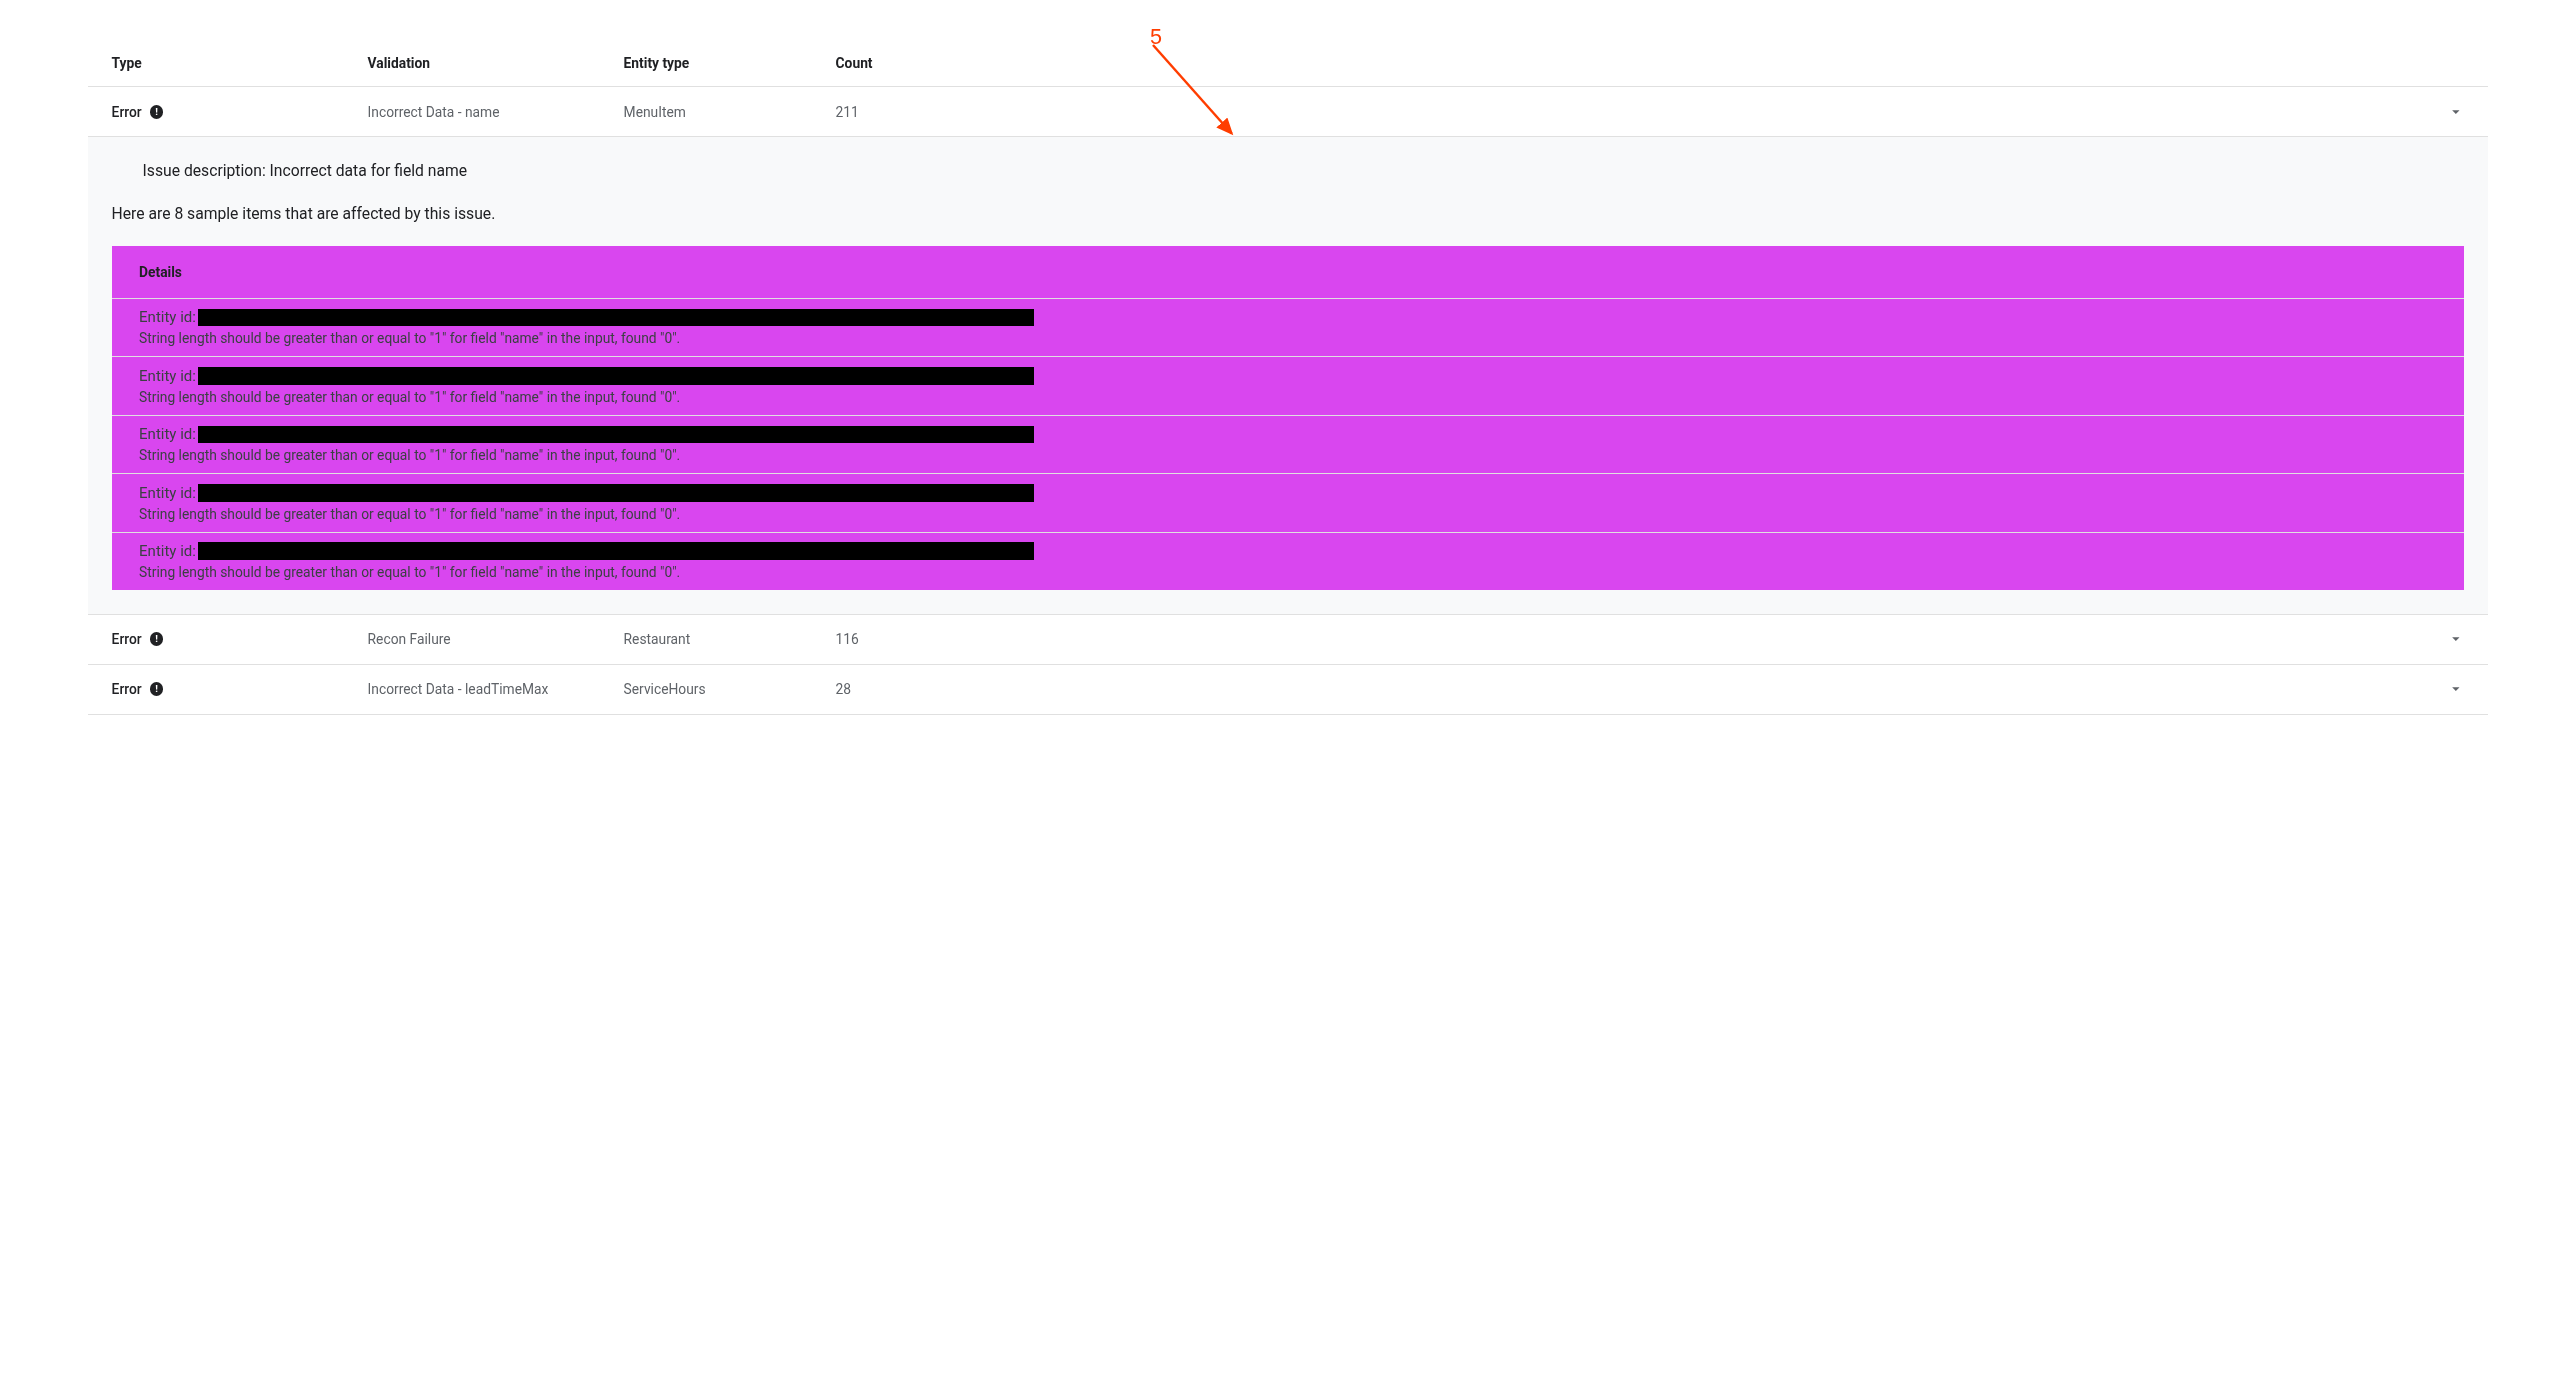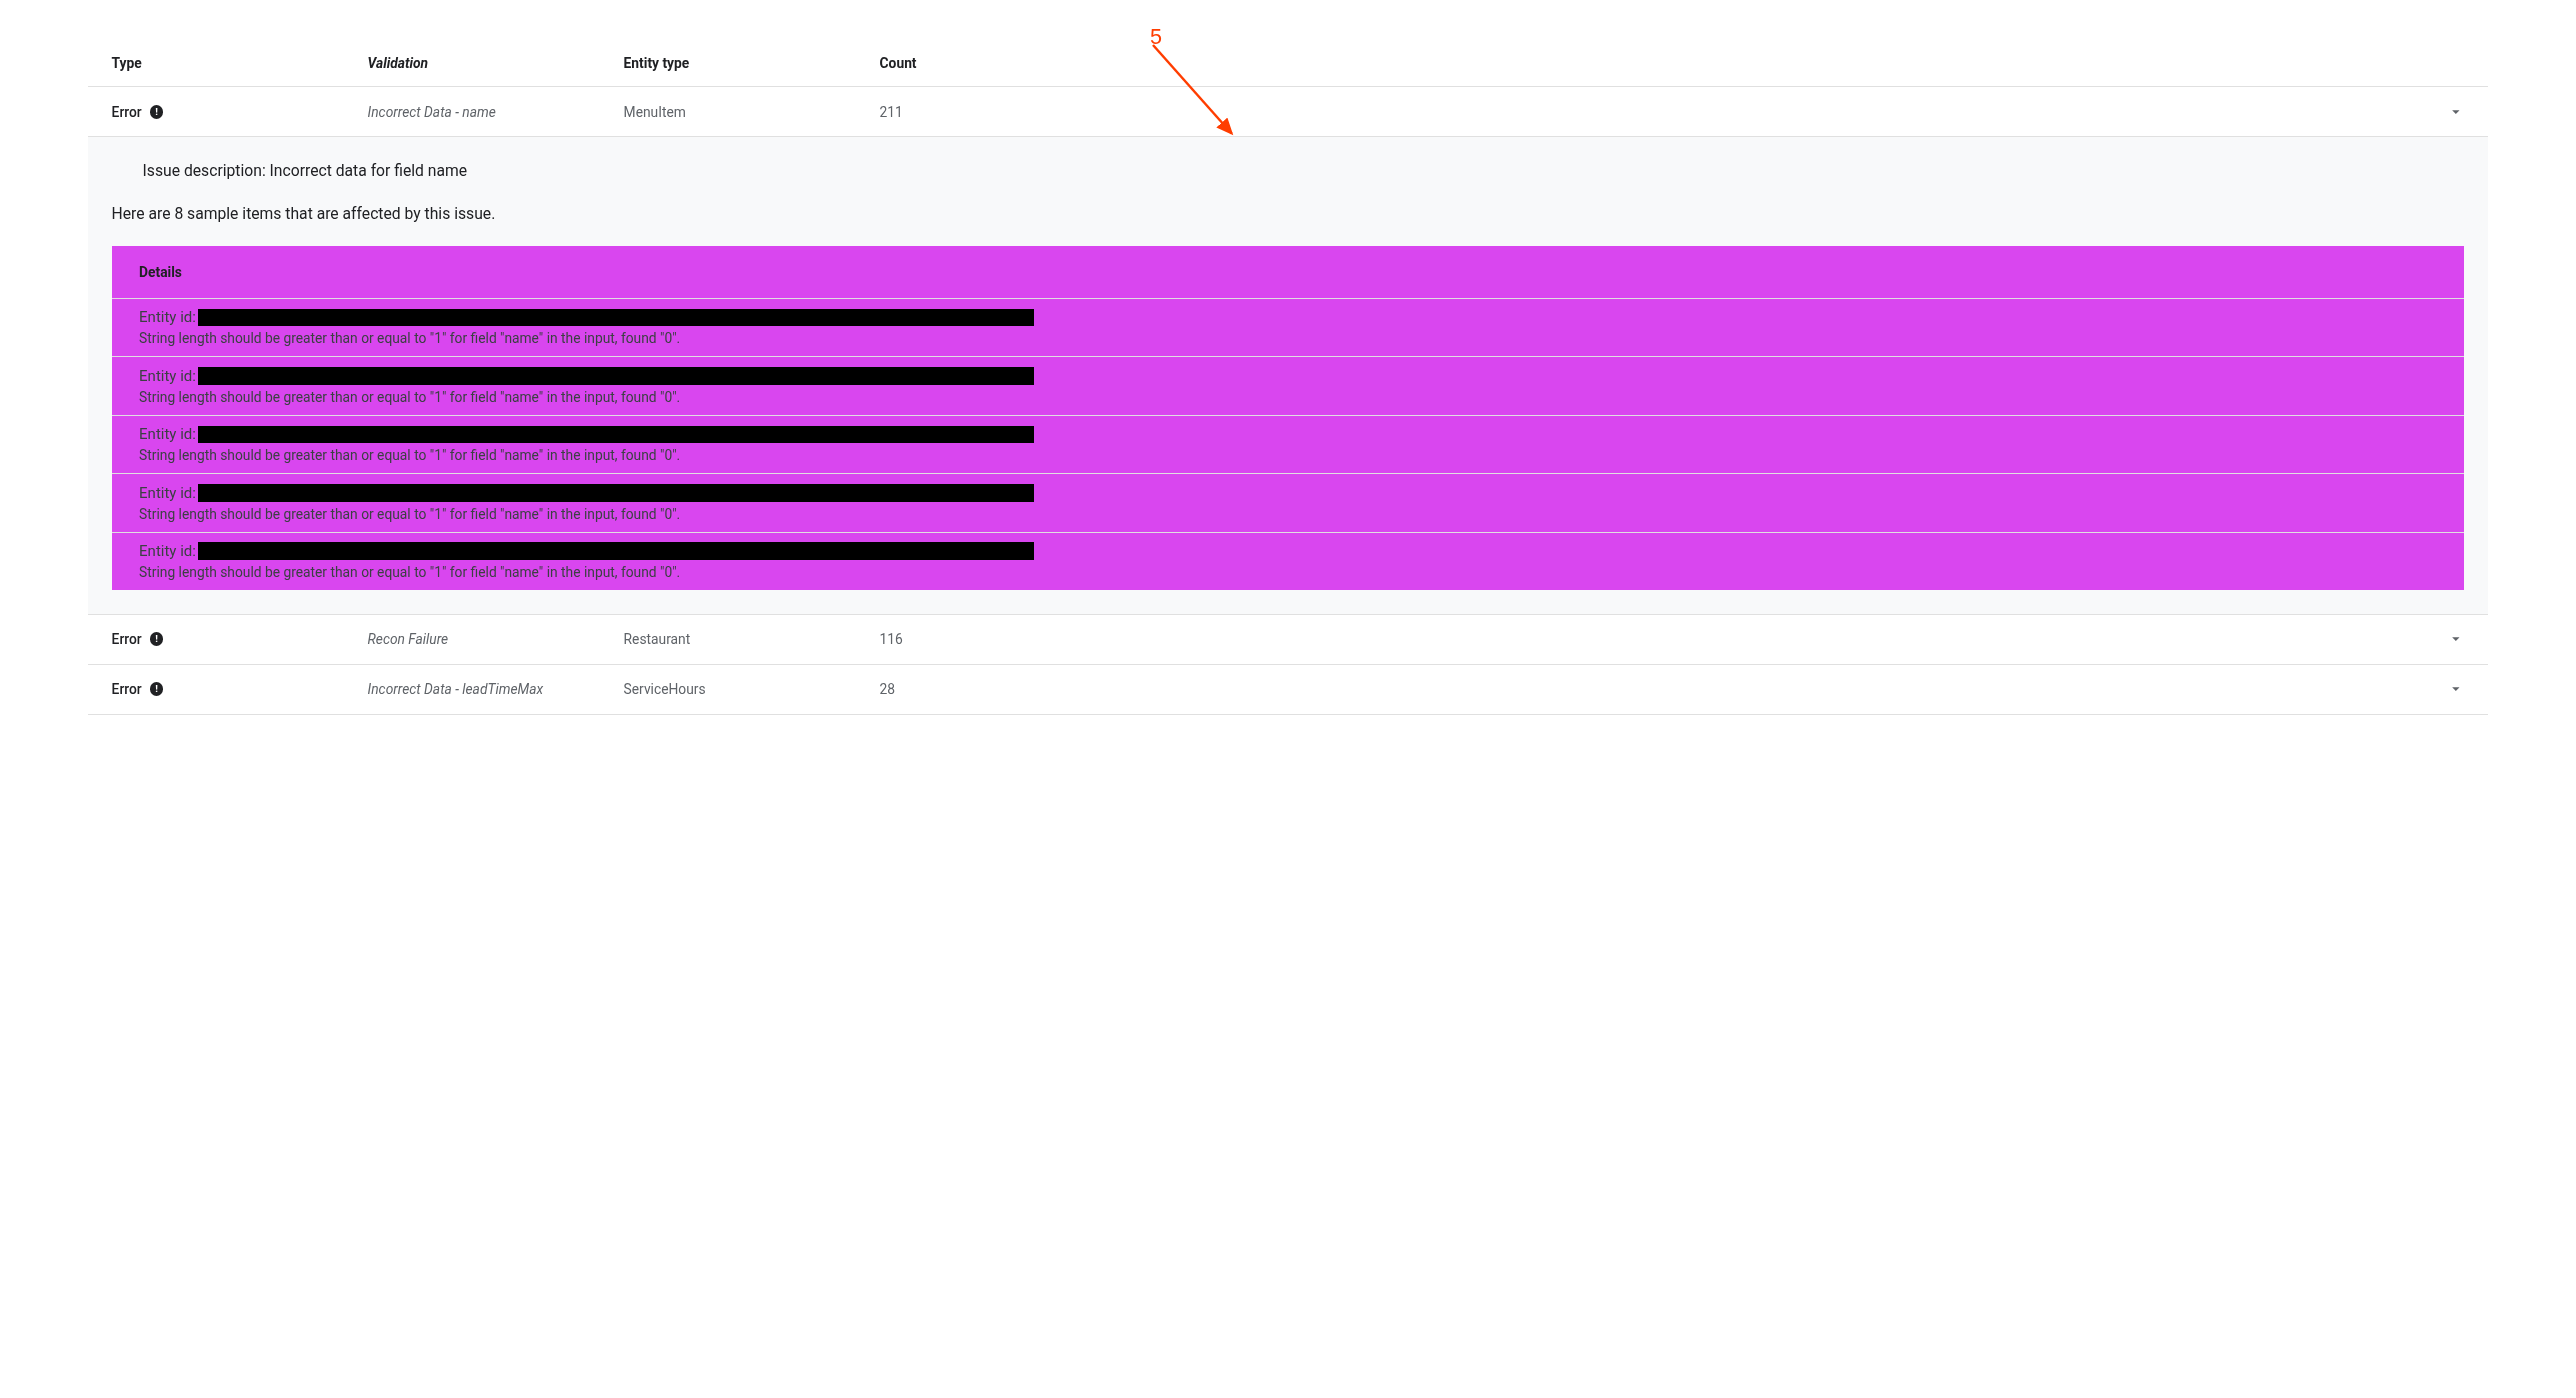--- a/index.html
+++ b/index.html
@@ -19,22 +19,22 @@
   .table-header {
     display: flex;
     align-items: center;
     padding: 15.7px 23.6px;
     font-weight: 700;
     font-size: 13.8px;
     color: #202124;
     border-bottom: 1px solid #e0e0e0;
   }
   .col-type { width: 256px; flex-shrink: 0; }
-  .col-validation { width: 256px; flex-shrink: 0; font-style: italic; }
-  .col-entity { width: 256px; flex-shrink: 0; }
+  .col-validation { width: 256px; flex-shrink: 0; }
+  .col-entity { width: 212px; flex-shrink: 0; }
   .col-count { flex: 1; }
   .col-expand { width: 39px; flex-shrink: 0; display: flex; justify-content: flex-end; align-items: center; }
 
   .row {
     display: flex;
     align-items: center;
     padding: 15.7px 23.6px;
     border-bottom: 1px solid #e0e0e0;
     font-size: 13.8px;
     color: #5f6368;

